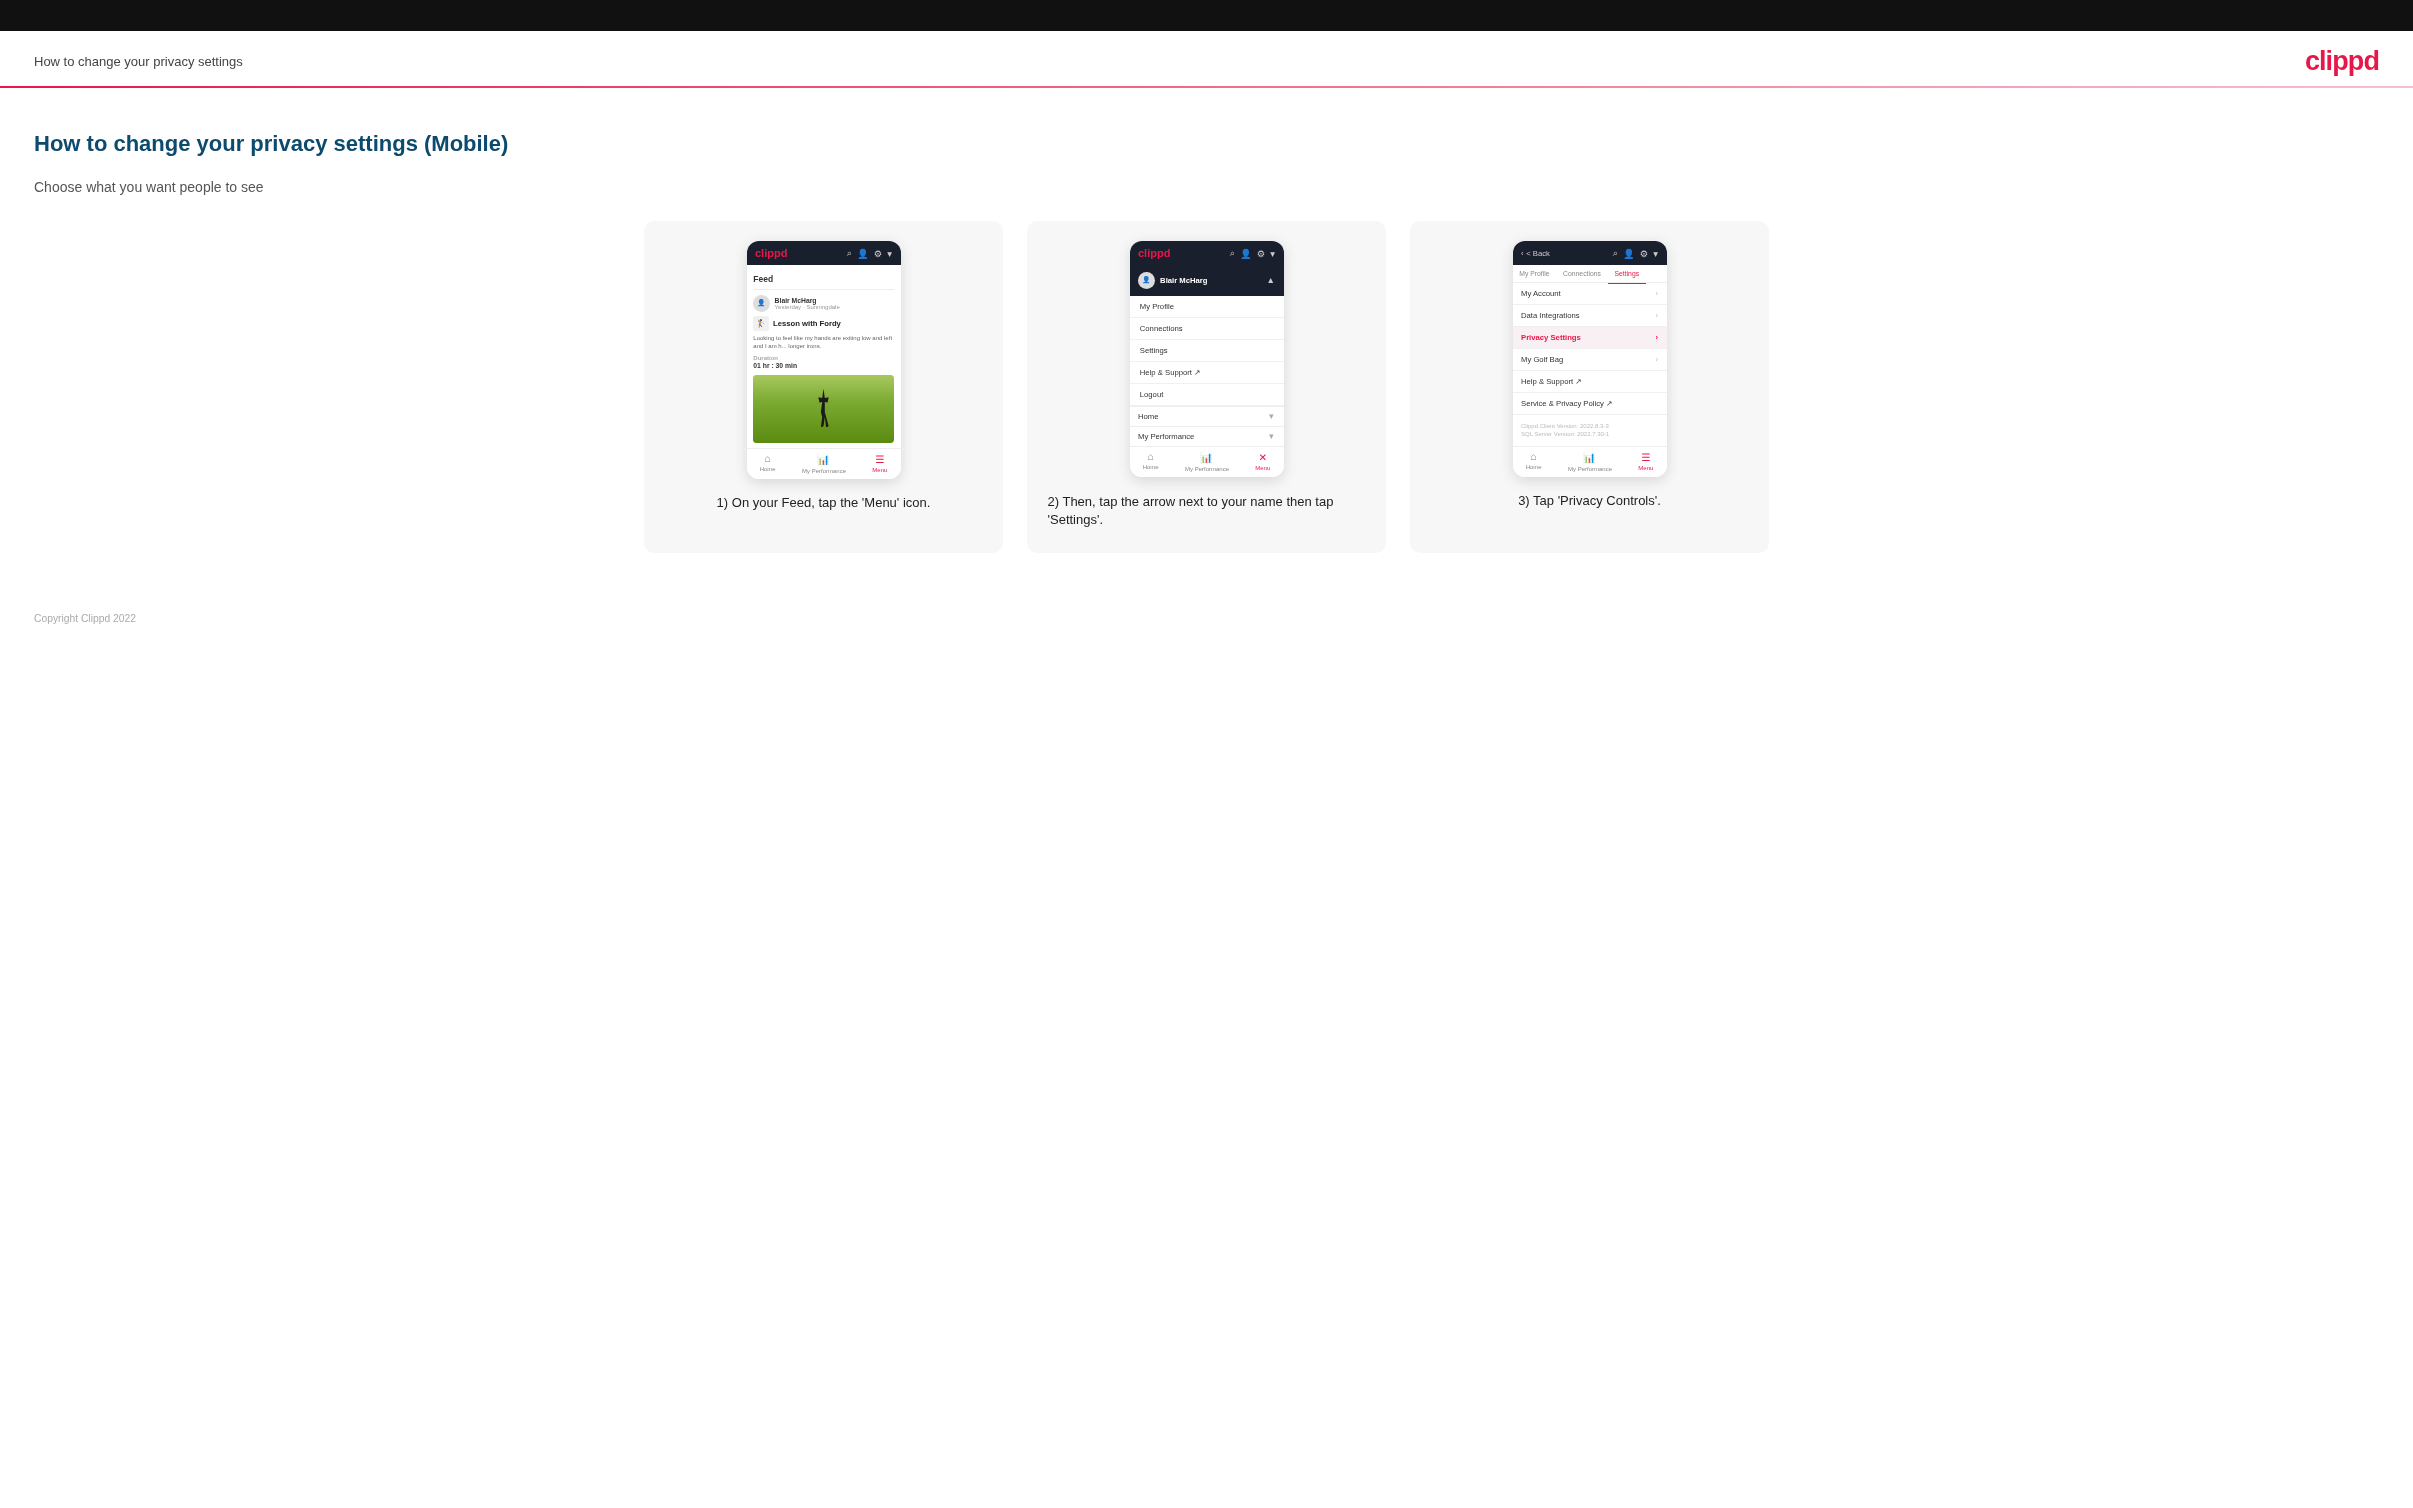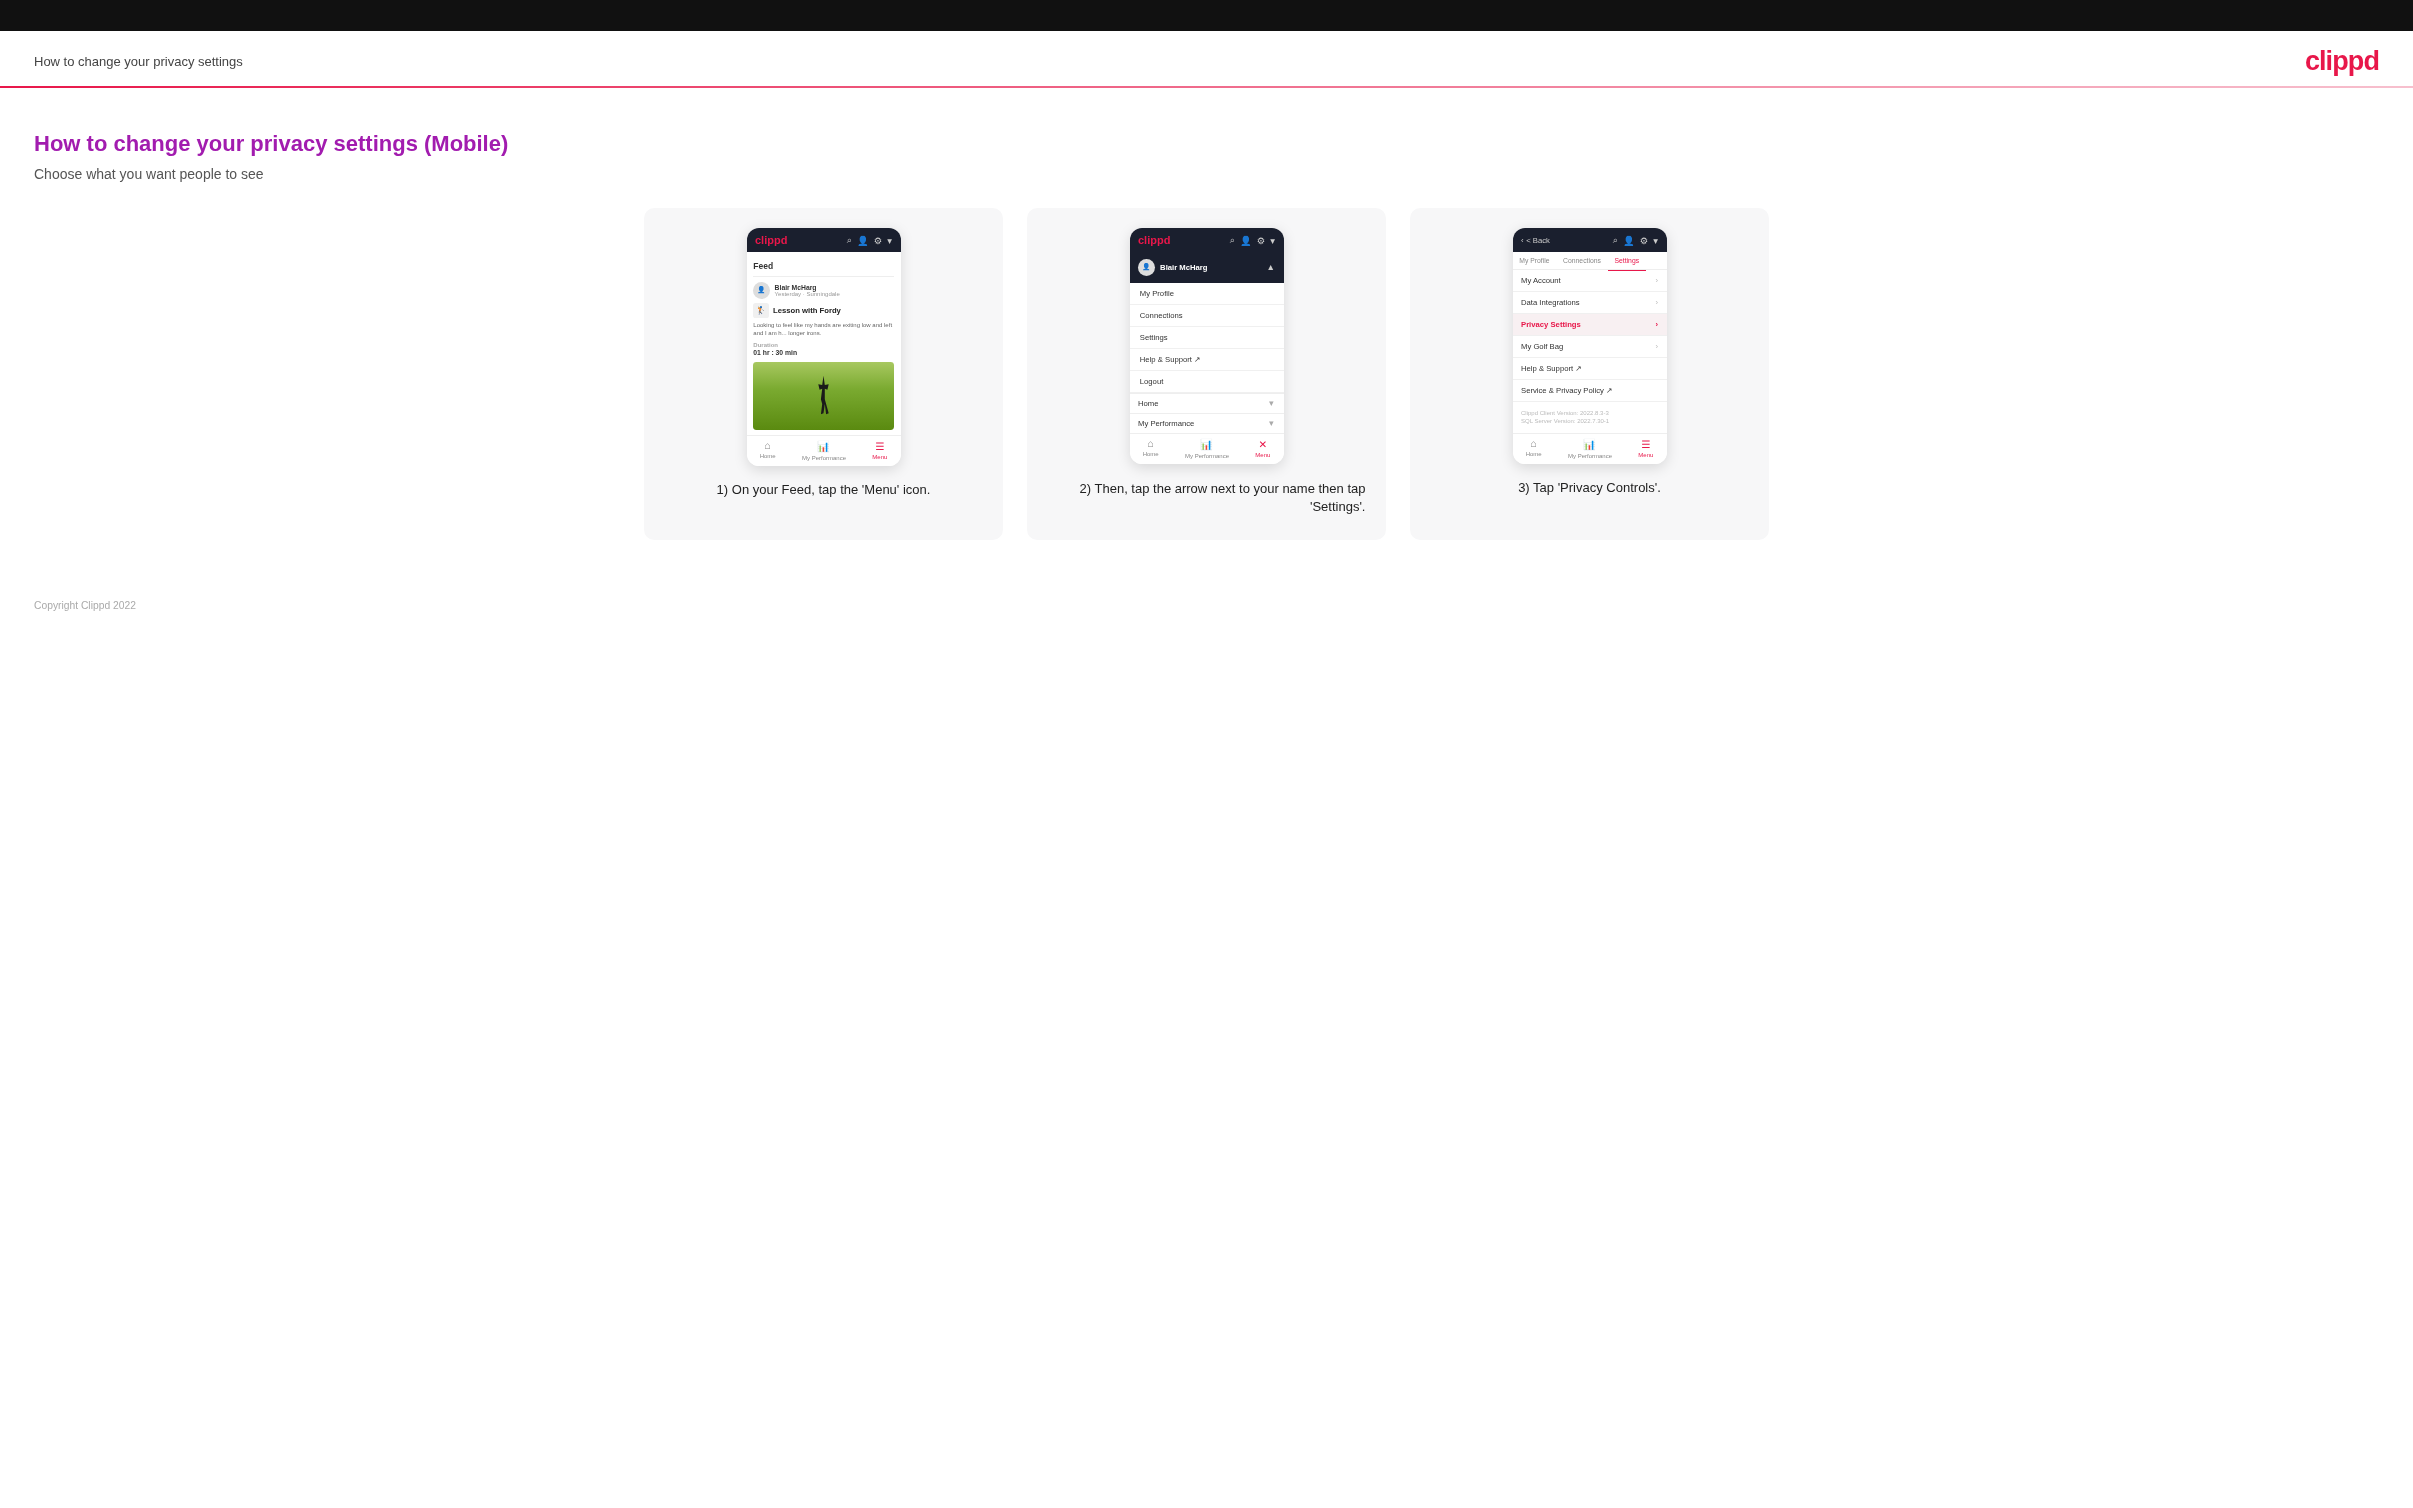--- a/index.html
+++ b/index.html
@@ -43,22 +43,22 @@
     }
 
     
     .main {
       padding: 17px 34px 34px 34px;
     }
 
     .page-heading {
       font-size: 22px;
       font-weight: 800;
-      color: #a21caf;
-      margin-bottom: 9px;
+      color: #0c4a6e;
+      margin-bottom: 22px;
     }
     .page-subheading {
       font-size: 14px;
       color: #555;
       margin-bottom: 26px;
     }
 
     
     .steps-container {
       display: flex;
@@ -276,21 +276,21 @@
       color: #e8174a;
       font-weight: 600;
     }
     .chevron-right { font-size: 7.7px; color: #bbb; }
     .version-text { font-size: 6px; color: #bbb; padding: 6.8px 8.5px; line-height: 1.4; }
 
     
     .step-caption {
       font-size: 13px;
       color: #222;
-      text-align: right;
+      text-align: left;
       line-height: 1.4;
       font-weight: 400;
     }
 
     
     .footer {
       padding: 26px 34px;
       font-size: 10.3px;
       color: #aaa;
     }

